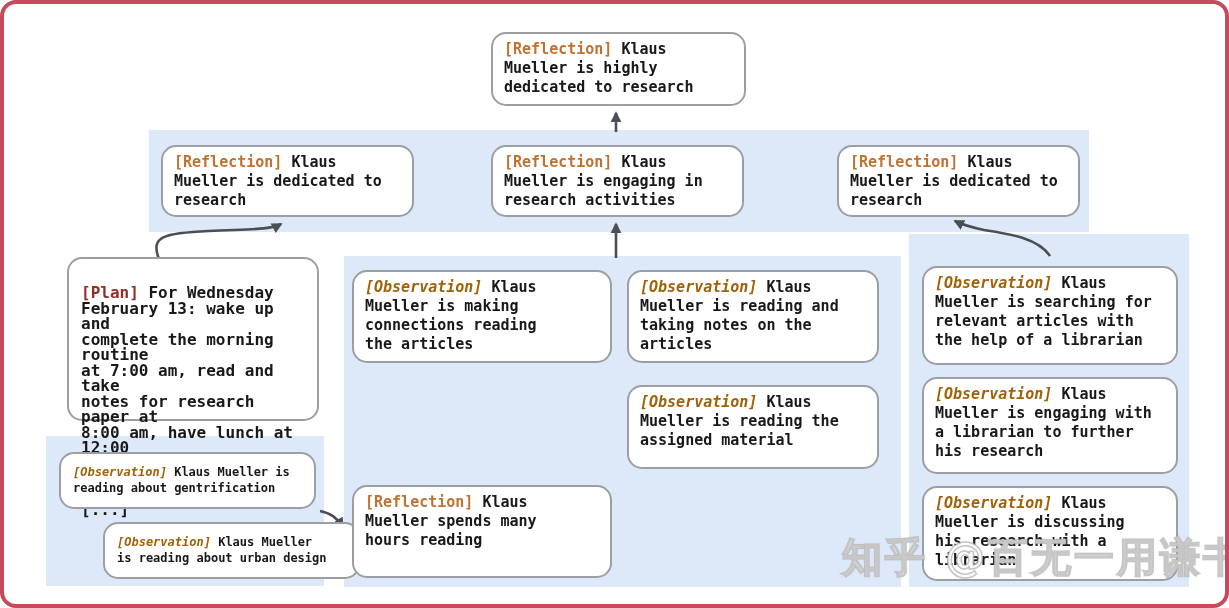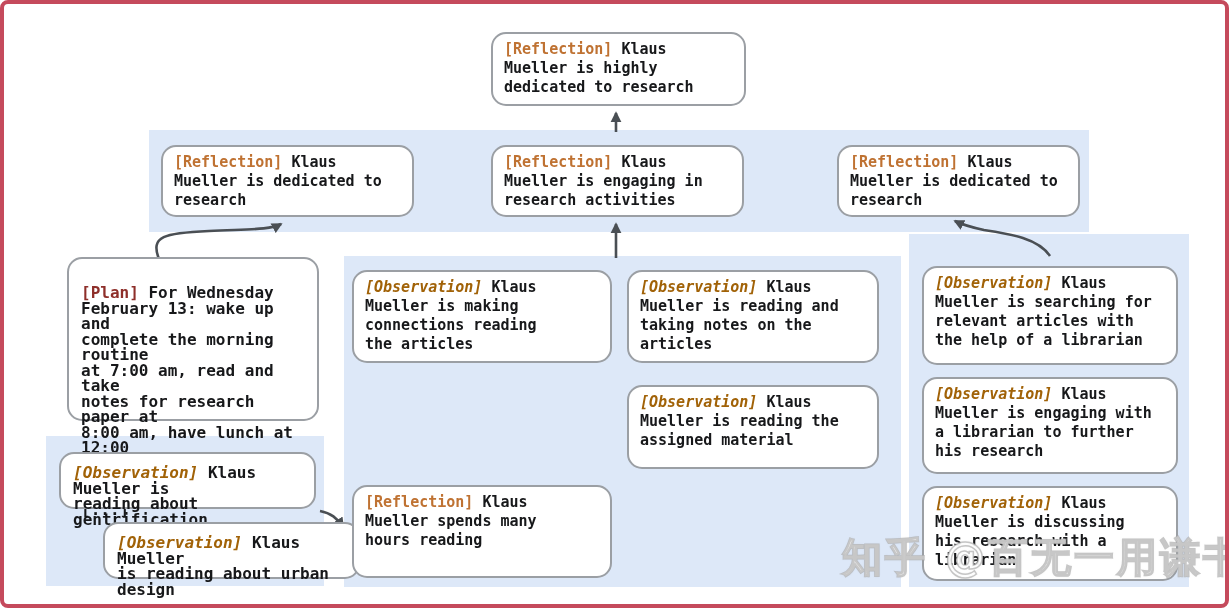--- a/index.html
+++ b/index.html
@@ -2,40 +2,40 @@
 <html><head>
 <meta charset="utf-8">
 <style>
   html,body{margin:0;padding:0;background:#ffffff;}
   .canvas{
     position:relative;
     width:1229px;height:608px;
     box-sizing:border-box;
     background:#ffffff;
     border:4px solid #c54a5c;
-    border-radius:8px;
+    border-radius:16px;
     overflow:hidden;
     font-family:"DejaVu Sans Mono","Liberation Mono",monospace;
   }
   .band{
     position:absolute;
     background:#dde8f8;
   }
   .node{
     position:absolute;
     box-sizing:border-box;
     background:#ffffff;
     border:2.5px solid #9b9fa4;
     border-radius:15px;
     color:#17181a;
     font-weight:bold;
   }
   .fs-lg{font-size:15px;line-height:19px;padding:6px 11px;}
   .fs-sm{font-size:16px;line-height:15.5px;padding:26px 12px;}
-  .fs-sm2{font-size:16px;line-height:15.5px;padding:11px 12px;}
+  .fs-sm2{font-size:12px;line-height:15.5px;padding:11px 12px;}
   .node-text{white-space:pre-wrap;}
   .tag-reflection{color:#bf7232;}
   .tag-plan{color:#8e2f2a;}
   .tag-observation{color:#a16207;font-style:italic;}
   .arrows{position:absolute;left:0;top:0;width:1229px;height:608px;pointer-events:none;}
   .watermark{
     position:absolute;
     left:838px;top:526px;
     z-index:10;
     font-family:"DejaVu Sans","Liberation Sans",sans-serif;

